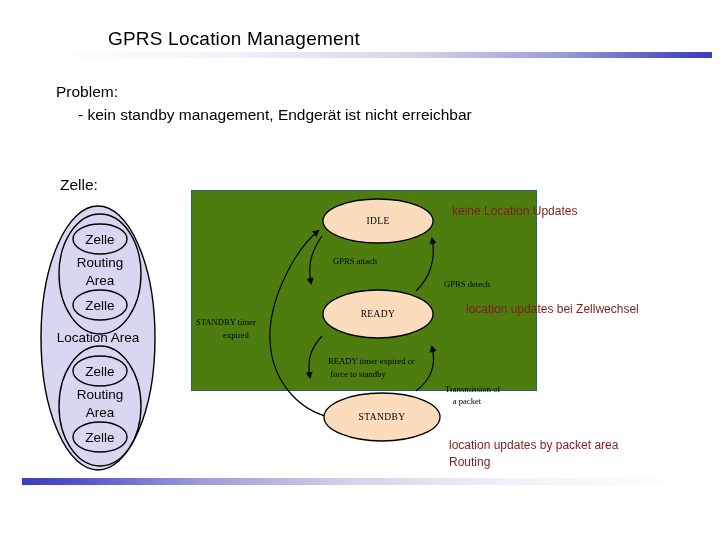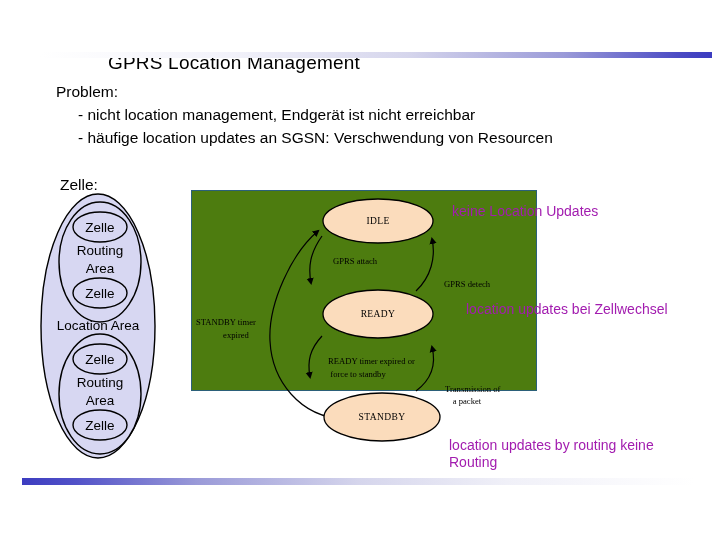--- a/index.html
+++ b/index.html
@@ -19,21 +19,20 @@
   
   #slide-title {
     position: absolute;
     left: 108px;
     top: 28px;
     font-size: 19px;
     font-weight: 400;
     letter-spacing: 0.2px;
     color: #000000;
     white-space: nowrap;
-    margin-top: 24px;
   }
 
   
   #title-rule {
     position: absolute;
     left: 40px;
     top: 52px;
     width: 672px;
     height: 6px;
     background: linear-gradient(to right, #ffffff 0%, #f2f2fa 28%, #d5d5ec 55%, #9a9ad8 78%, #4b4bc4 95%, #3c3cc0 100%);
@@ -63,21 +62,21 @@
     position: absolute;
     left: 60px;
     top: 176px;
     font-size: 15.5px;
   }
 
   
   #location-area-figure {
     position: absolute;
     left: 30px;
-    top: 192px;
+    top: 204px;
     width: 160px;
     height: 268px;
   }
   #location-area-figure svg { display: block; }
   .fig-text {
     font-family: "Liberation Sans", sans-serif;
     font-size: 13.5px;
     fill: #000000;
   }
 
@@ -101,39 +100,38 @@
   }
   .sm-edge-label {
     font-family: "Liberation Serif", serif;
     font-size: 8.6px;
     fill: #000000;
   }
 
   
   .annotation {
     position: absolute;
-    font-size: 14px;
+    font-size: 12px;
     line-height: 17px;
-    color: #a21caf;
+    color: #7f1d1d;
     white-space: nowrap;
   }
   #annotation-idle     { left: 452px; top: 203px; }
   #annotation-ready    { left: 466px; top: 301px; }
   #annotation-standby  { left: 449px; top: 437px; white-space: normal; width: 248px; }
 </style>
 </head>
 <body>
 
 <div id="slide-title">GPRS Location Management</div>
 <div id="title-rule"></div>
 
 <div id="problem-block">
   <p class="lead">Problem:</p>
-  <p class="bullet">- nicht location management, Endgerät ist nicht erreichbar</p>
-  <p class="bullet">- häufige location updates an SGSN: Verschwendung von Resourcen</p>
+  <p class="bullet">- kein standby management, Endgerät ist nicht erreichbar</p>
 </div>
 
 <div id="daher-label">Zelle:</div>
 
 <div id="location-area-figure">
   <svg width="160" height="268" viewBox="0 0 160 268" xmlns="http://www.w3.org/2000/svg">
 
     <ellipse cx="68" cy="134" rx="57" ry="132" fill="#d7d7f2" stroke="#000000" stroke-width="1.4"></ellipse>
 
     <ellipse cx="70" cy="70" rx="41" ry="60" fill="#d7d7f2" stroke="#000000" stroke-width="1.4"></ellipse>
@@ -194,17 +192,17 @@
     <text class="sm-edge-label" x="275" y="213" text-anchor="middle">a packet</text>
 
     <text class="sm-edge-label" x="4" y="134" text-anchor="start">STANDBY timer</text>
     <text class="sm-edge-label" x="44" y="147" text-anchor="middle">expired</text>
   </svg>
 </div>
 
 <div class="annotation" id="annotation-idle">keine Location Updates</div>
 <div class="annotation" id="annotation-ready">location updates bei Zellwechsel</div>
 <div class="annotation" id="annotation-standby">
-  <span>location updates by routing keine</span><br>
+  <span>location updates by packet area</span><br>
   <span>Routing</span>
 </div>
 
 <div id="footer-rule"></div>
 
 </body></html>

